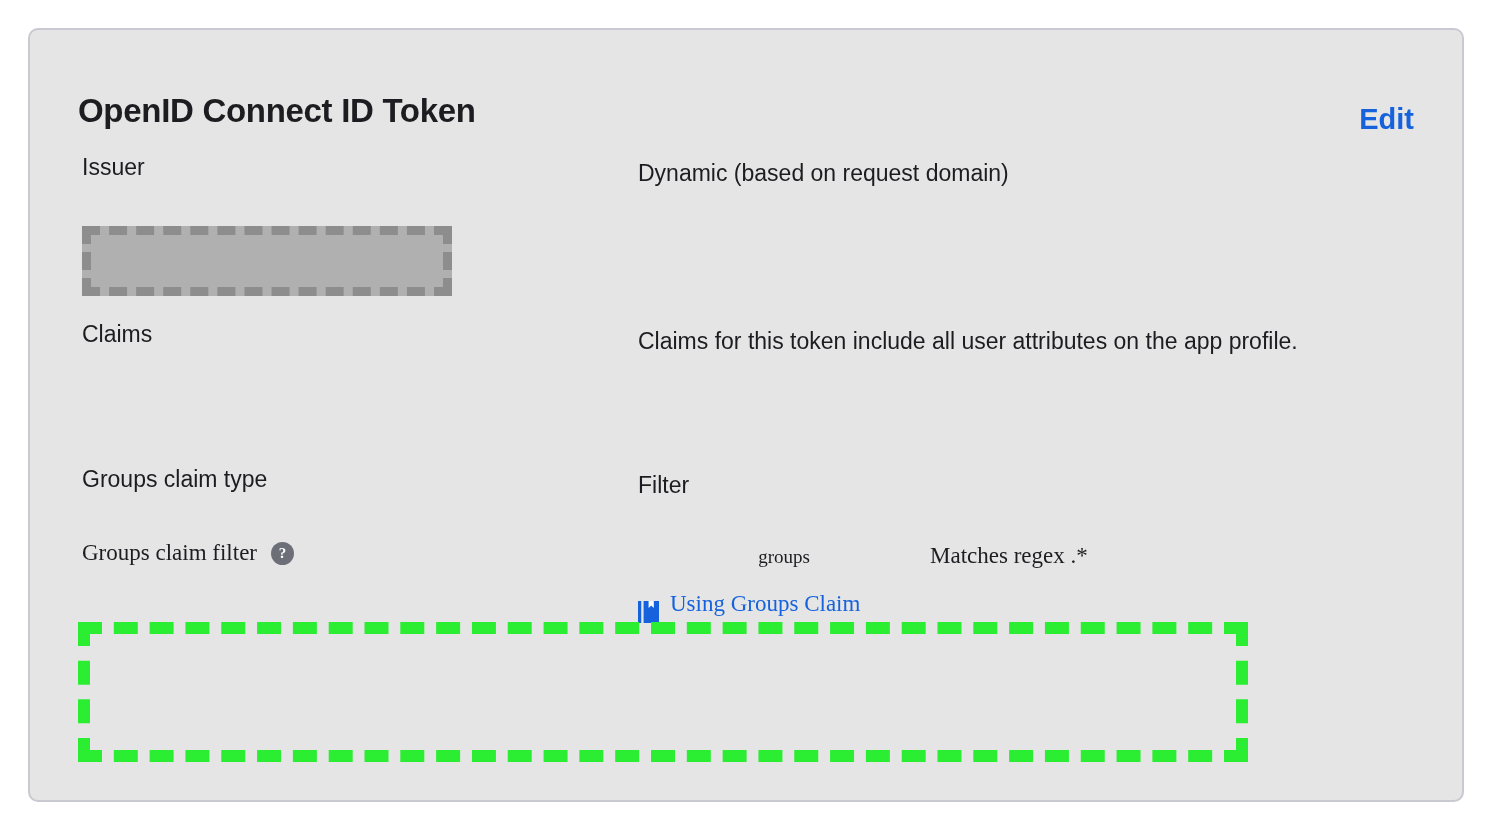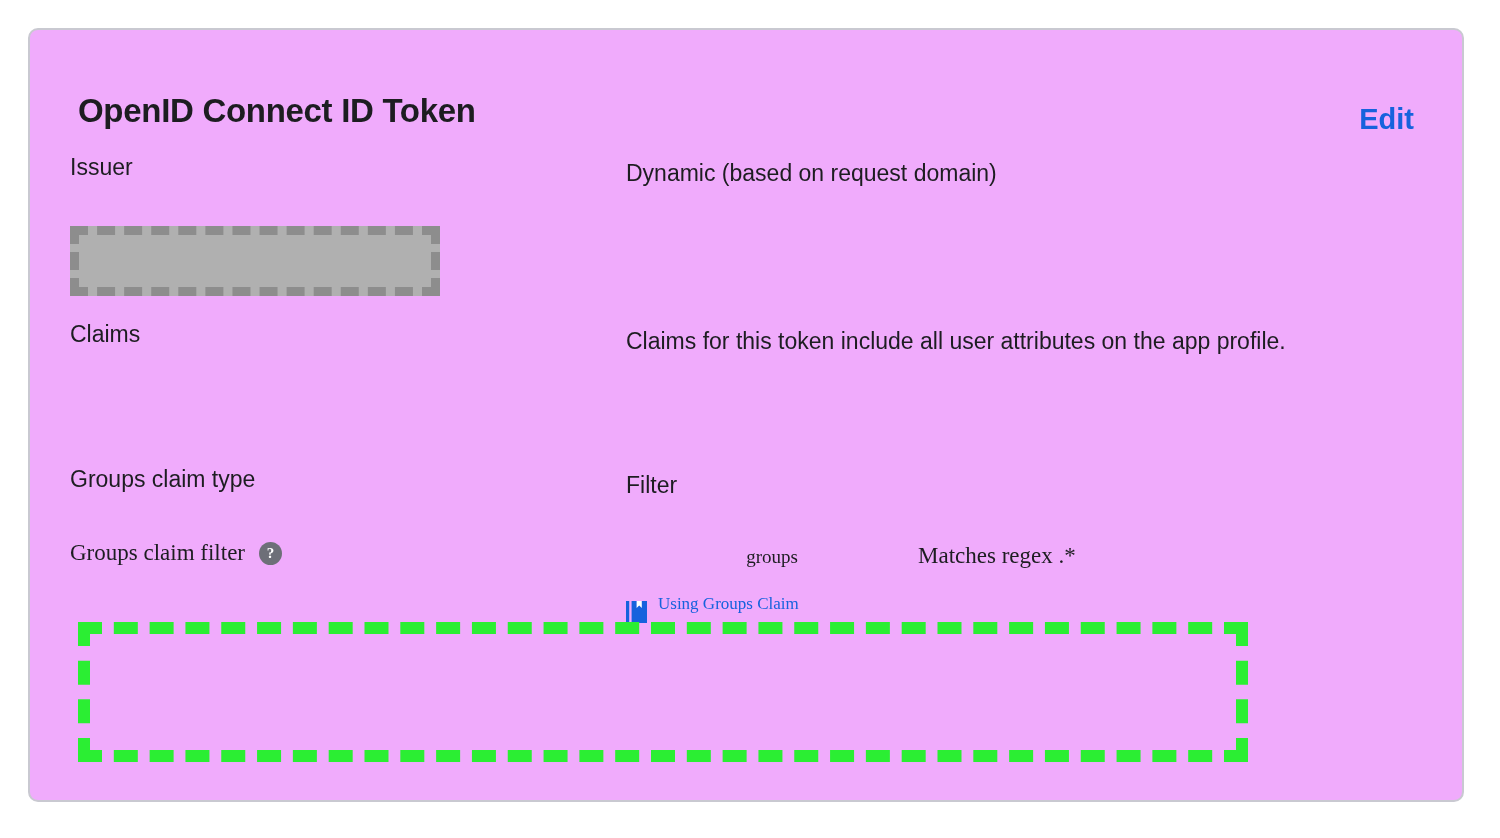--- a/index.html
+++ b/index.html
@@ -24,21 +24,21 @@
   }
 
   
   .card {
     position: absolute;
     left: 28px;
     top: 28px;
     width: 1436px;
     height: 774px;
     box-sizing: border-box;
-    background: #f0abfc;
+    background: #e5e5e5;
     border: 2px solid #c9c9d1;
     border-radius: 10px;
   }
 
   
   .card-header {
     position: absolute;
     left: 0;
     top: 0;
     right: 0;
@@ -70,21 +70,21 @@
   .detail-list {
     position: absolute;
     left: 0;
     top: 120px;
     right: 0;
   }
   .row {
     position: relative;
     display: flex;
     align-items: flex-start;
-    padding-left: 40px;
+    padding-left: 52px;
     padding-right: 48px;
   }
   .row-label {
     flex: 0 0 556px;
     display: flex;
     align-items: center;
     gap: 14px;
     font-size: 23px;
     line-height: 34px;
     color: #1d1d21;
@@ -149,21 +149,21 @@
     line-height: 40px;
     white-space: nowrap;
   }
   .doc-link-line {
     display: flex;
     align-items: center;
     gap: 11px;
     margin-top: 4px;
   }
   .doc-link {
-    font-size: 17px;
+    font-size: 23px;
     color: #1662dd;
     text-decoration: none;
     cursor: pointer;
     white-space: nowrap;
   }
   .book-icon {
     flex: 0 0 auto;
     width: 21px;
     height: 22px;
     display: block;

